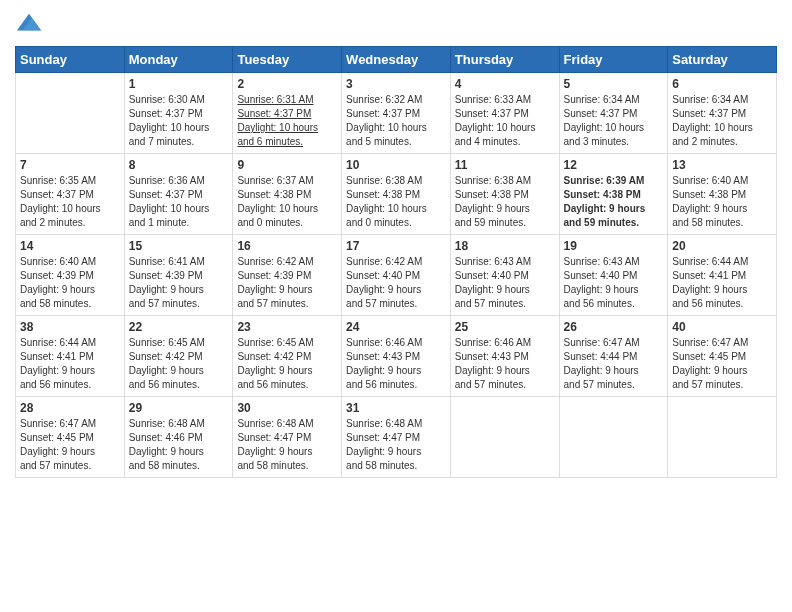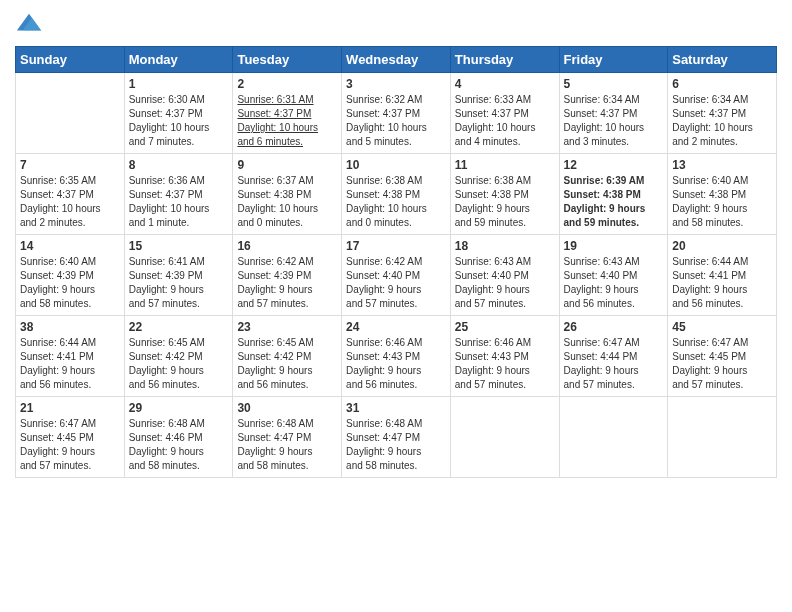--- a/index.html
+++ b/index.html
@@ -310,30 +310,30 @@
 and 57 minutes.</div>
           </td>
           <td>
             <span class="day-num">26</span>
             <div class="day-info" style="white-space: pre-line;">Sunrise: 6:47 AM
 Sunset: 4:44 PM
 Daylight: 9 hours
 and 57 minutes.</div>
           </td>
           <td>
-            <span class="day-num">45</span>
+            <span class="day-num">40</span>
             <div class="day-info" style="white-space: pre-line;">Sunrise: 6:47 AM
 Sunset: 4:45 PM
 Daylight: 9 hours
 and 57 minutes.</div>
           </td>
         </tr>
         <tr>
           <td>
-            <span class="day-num">21</span>
+            <span class="day-num">28</span>
             <div class="day-info" style="white-space: pre-line;">Sunrise: 6:47 AM
 Sunset: 4:45 PM
 Daylight: 9 hours
 and 57 minutes.</div>
           </td>
           <td>
             <span class="day-num">29</span>
             <div class="day-info" style="white-space: pre-line;">Sunrise: 6:48 AM
 Sunset: 4:46 PM
 Daylight: 9 hours

